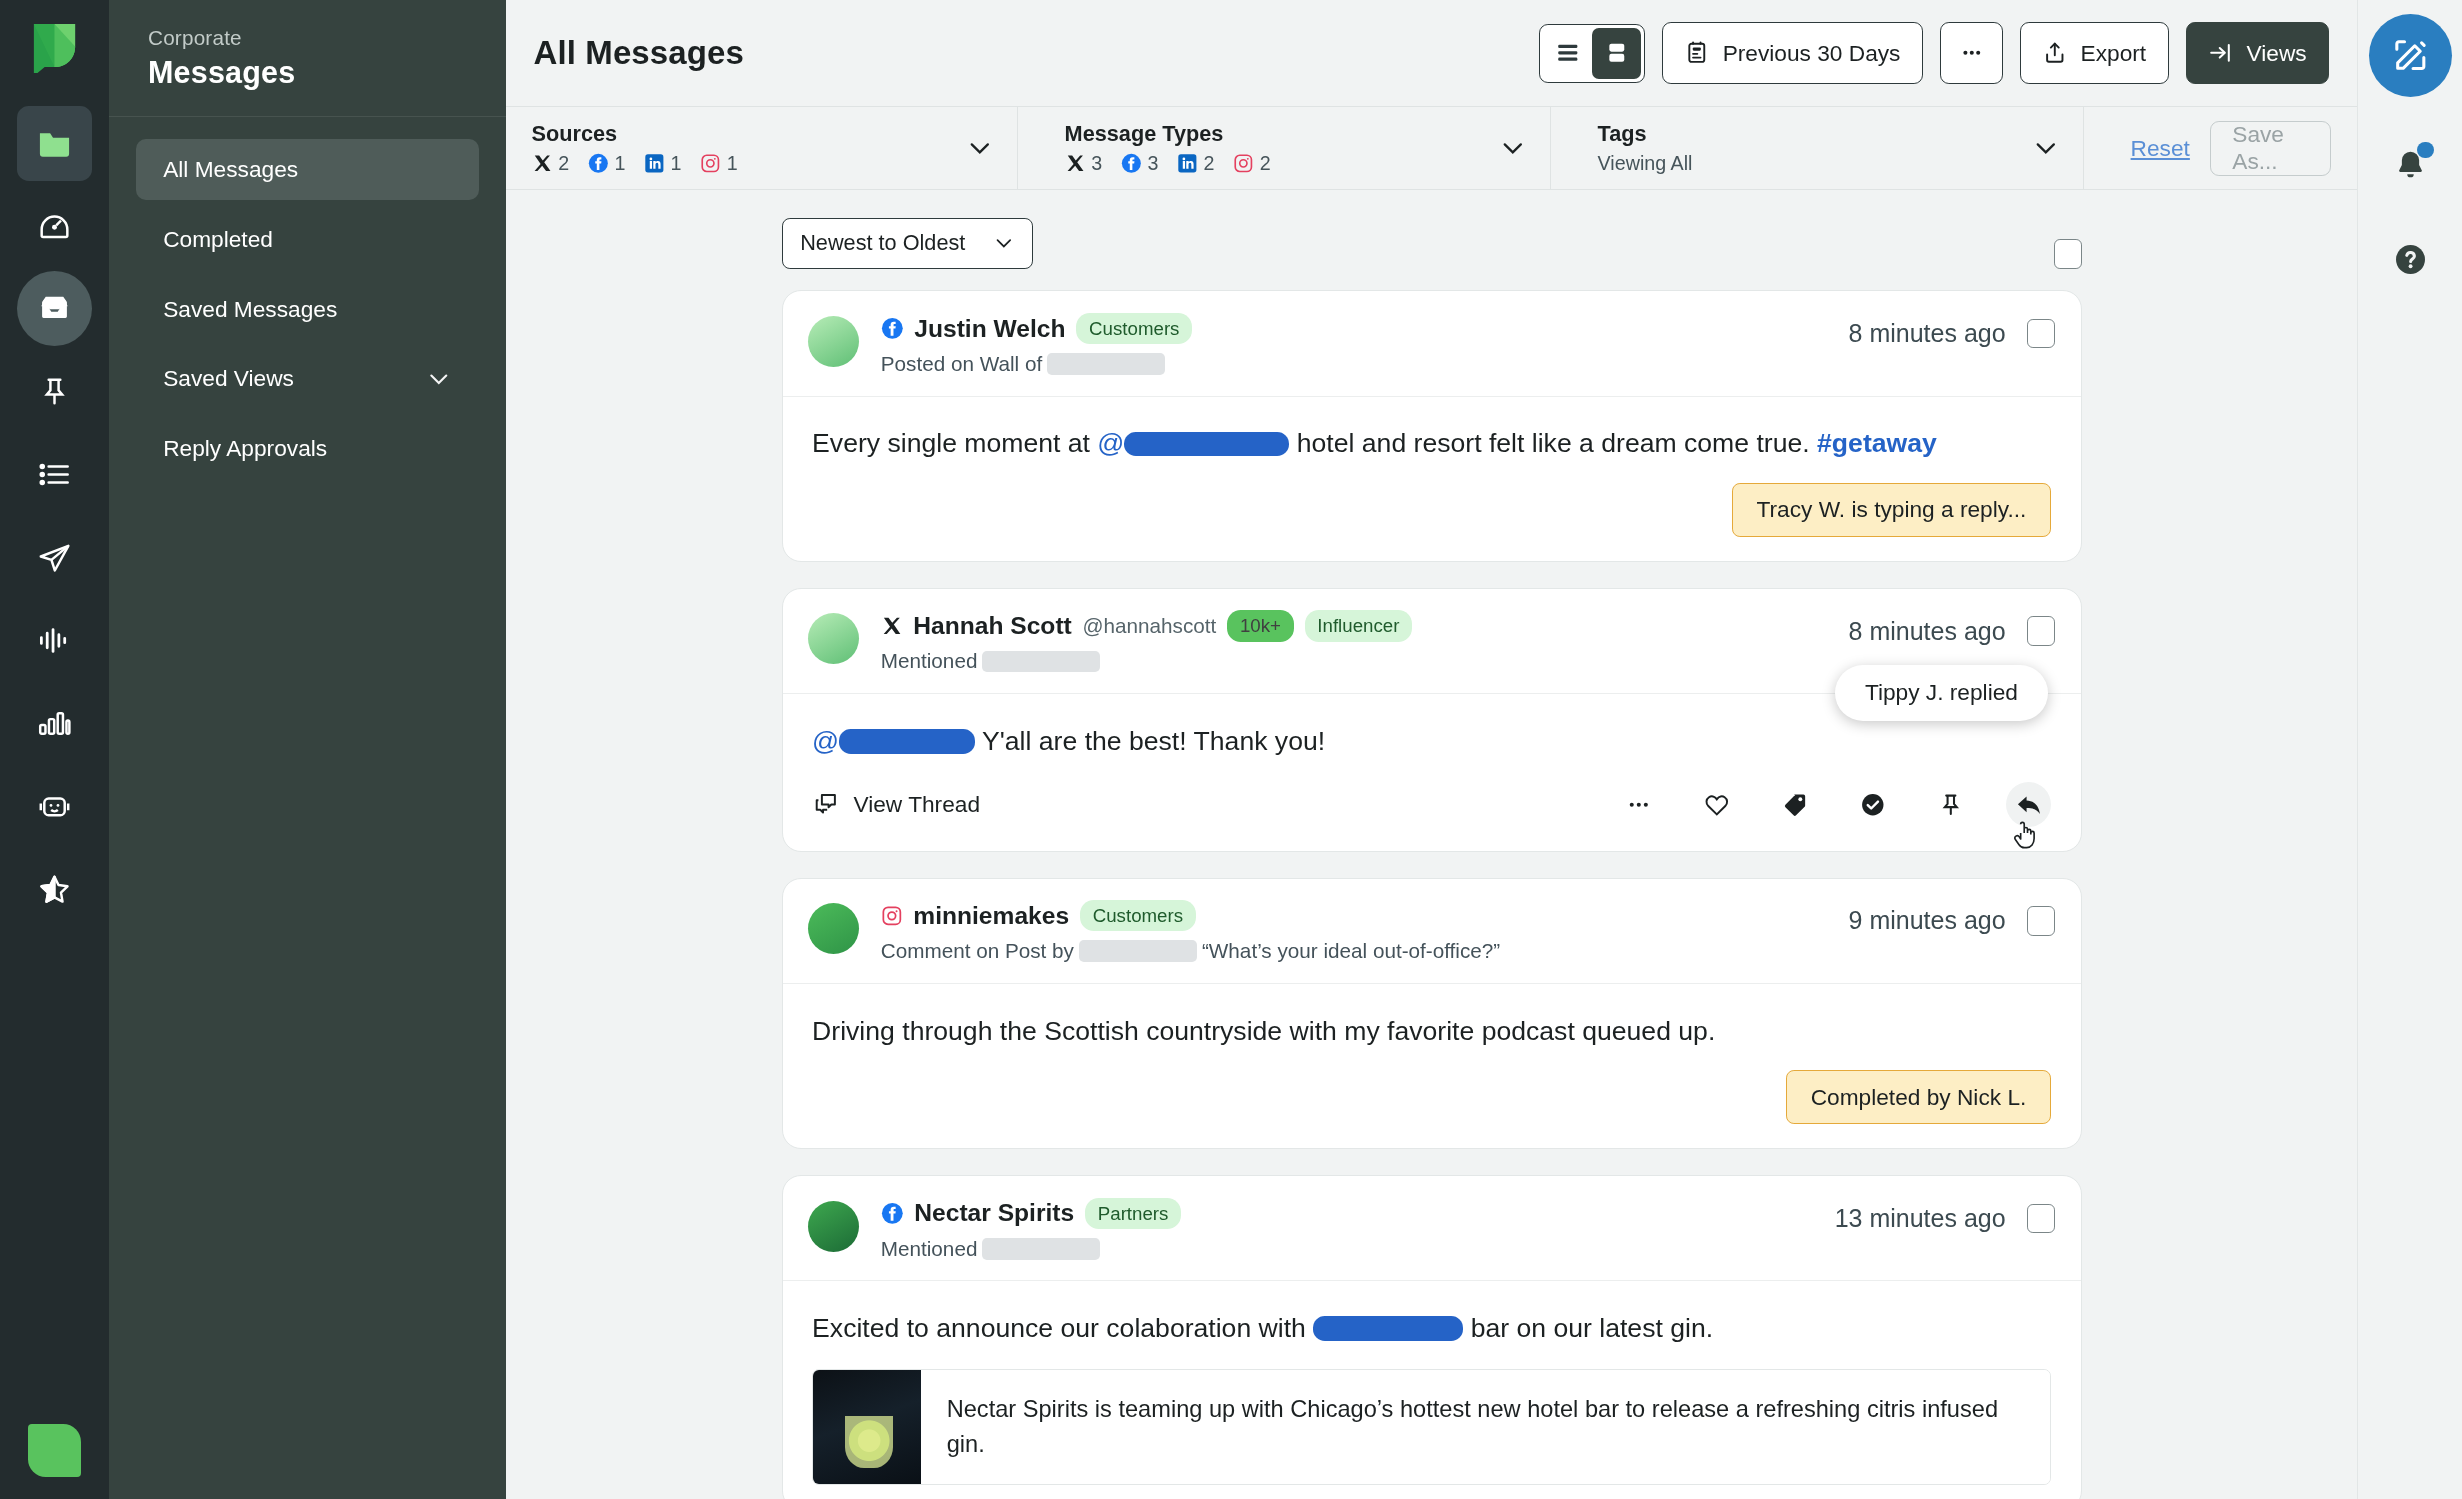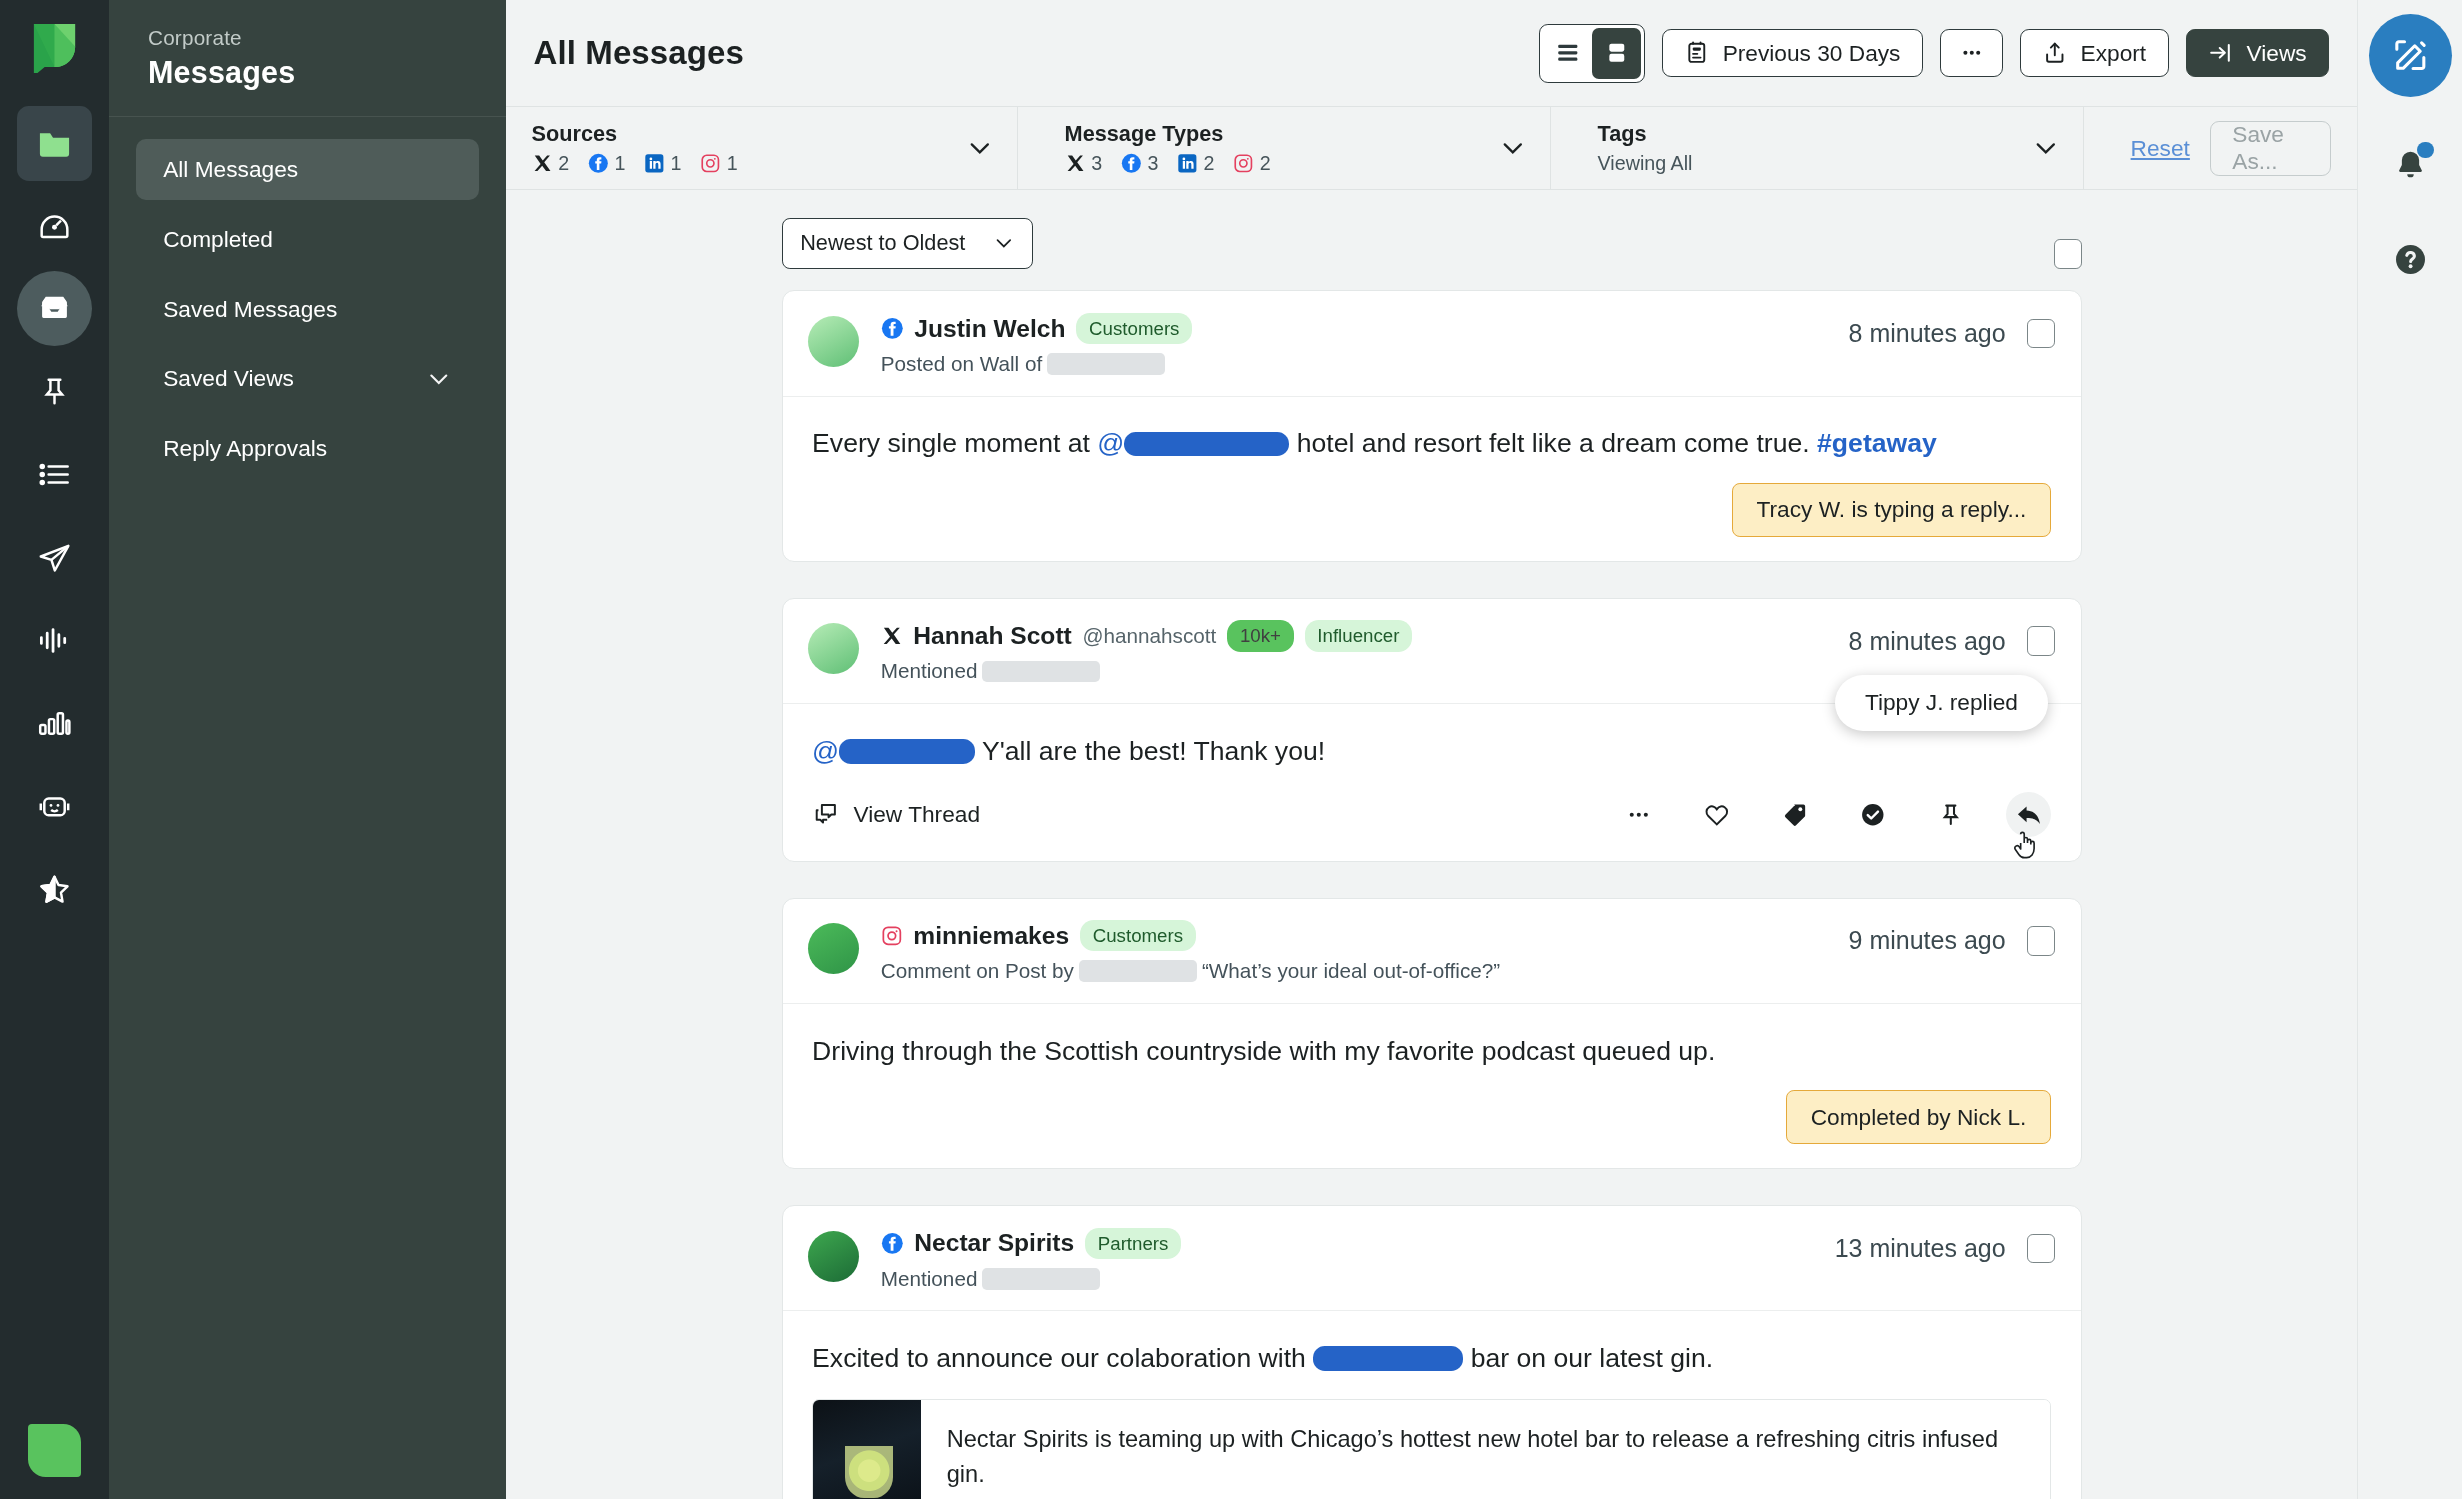--- a/index.html
+++ b/index.html
@@ -49,21 +49,21 @@
   .main { flex: 1 1 auto; background: #f1f3f3; display: flex; flex-direction: column; min-width:0;}
 
   .topbar {
     height: 106px; background: #f1f3f3; display: flex; align-items: center;
     padding: 0 27.6px 0 27.6px; flex: 0 0 106px;
   }
   .page-title { font-size: 33px; font-weight: 700; color: #1c2122; letter-spacing:0.1px;}
   .topbar-actions { margin-left: auto; display: flex; align-items: center; gap: 16.7px; }
 
   .btn {
-    height: 48px; border: 1.6px solid #2e3a3c; border-radius: 8.9px; background: #fff;
+    height: 62px; border: 1.6px solid #2e3a3c; border-radius: 8.9px; background: #fff;
     display: flex; align-items: center; gap: 12.8px; padding: 0 21.7px;
     font-size: 22.7px; color: #1c2122; cursor: pointer; white-space: nowrap;
   }
   .btn.dark { background: #36433f; border-color: #36433f; color: #fff; }
   .btn.icononly { padding: 0 17.7px; }
   .seg {
     height: 59px; border: 1.6px solid #2e3a3c; border-radius: 8.9px; background: #fff;
     display: flex; align-items: center; overflow: hidden; padding: 3px;
   }
   .seg-b { width: 49px; height: 51px; display: flex; align-items: center; justify-content: center;
@@ -97,21 +97,21 @@
   .listtop { display: flex; align-items: flex-end; height: 53px; margin-bottom: 21.7px; }
   .sortsel {
     height: 51px; border: 1.6px solid #2e3a3c; border-radius: 7.9px; background: #fff;
     display: flex; align-items: center; gap: 27.6px; padding: 0 17.7px; font-size: 21.7px; color:#1c2122; cursor:pointer;
   }
   .cbox {
     width: 27.6px; height: 29.6px; border: 1.7px solid #7b8688; border-radius: 5.9px; background: #fff;
     margin-left: auto; cursor: pointer; flex: 0 0 27.6px;
   }
 
-  .card { background: #fff; border: 1.5px solid #e3e7e7; border-radius: 12px; margin-bottom: 36px; overflow:visible; position:relative;}
+  .card { background: #fff; border: 1.5px solid #e3e7e7; border-radius: 19px; margin-bottom: 26px; overflow:visible; position:relative;}
   .card-head { display: flex; align-items: flex-start; padding: 21.7px 25.6px 19.7px 25.6px; border-bottom: 1.5px solid #eceeee; }
   .avatar { width: 51px; height: 51px; border-radius: 50%; flex: 0 0 51px; margin-right: 21.7px; margin-top:3px;}
   .av-light { background: linear-gradient(150deg,#b7ecb7,#5fbf75); }
   .av-mid  { background: linear-gradient(150deg,#4cbb5a,#2f9447); }
   .av-dark { background: linear-gradient(150deg,#3ea84f,#1c6b36); }
   .who { min-width: 0; flex: 1 1 auto; }
   .wholine1 { display: flex; align-items: center; gap: 10.8px; flex-wrap: wrap; }
   .name { font-size: 24.6px; font-weight: 700; color: #1c2122; }
   .handle { font-size: 20.7px; color: #56646a; }
   .pill { font-size: 18.7px; padding: 3.9px 12.8px; border-radius: 13.8px; line-height: 1.25; }

